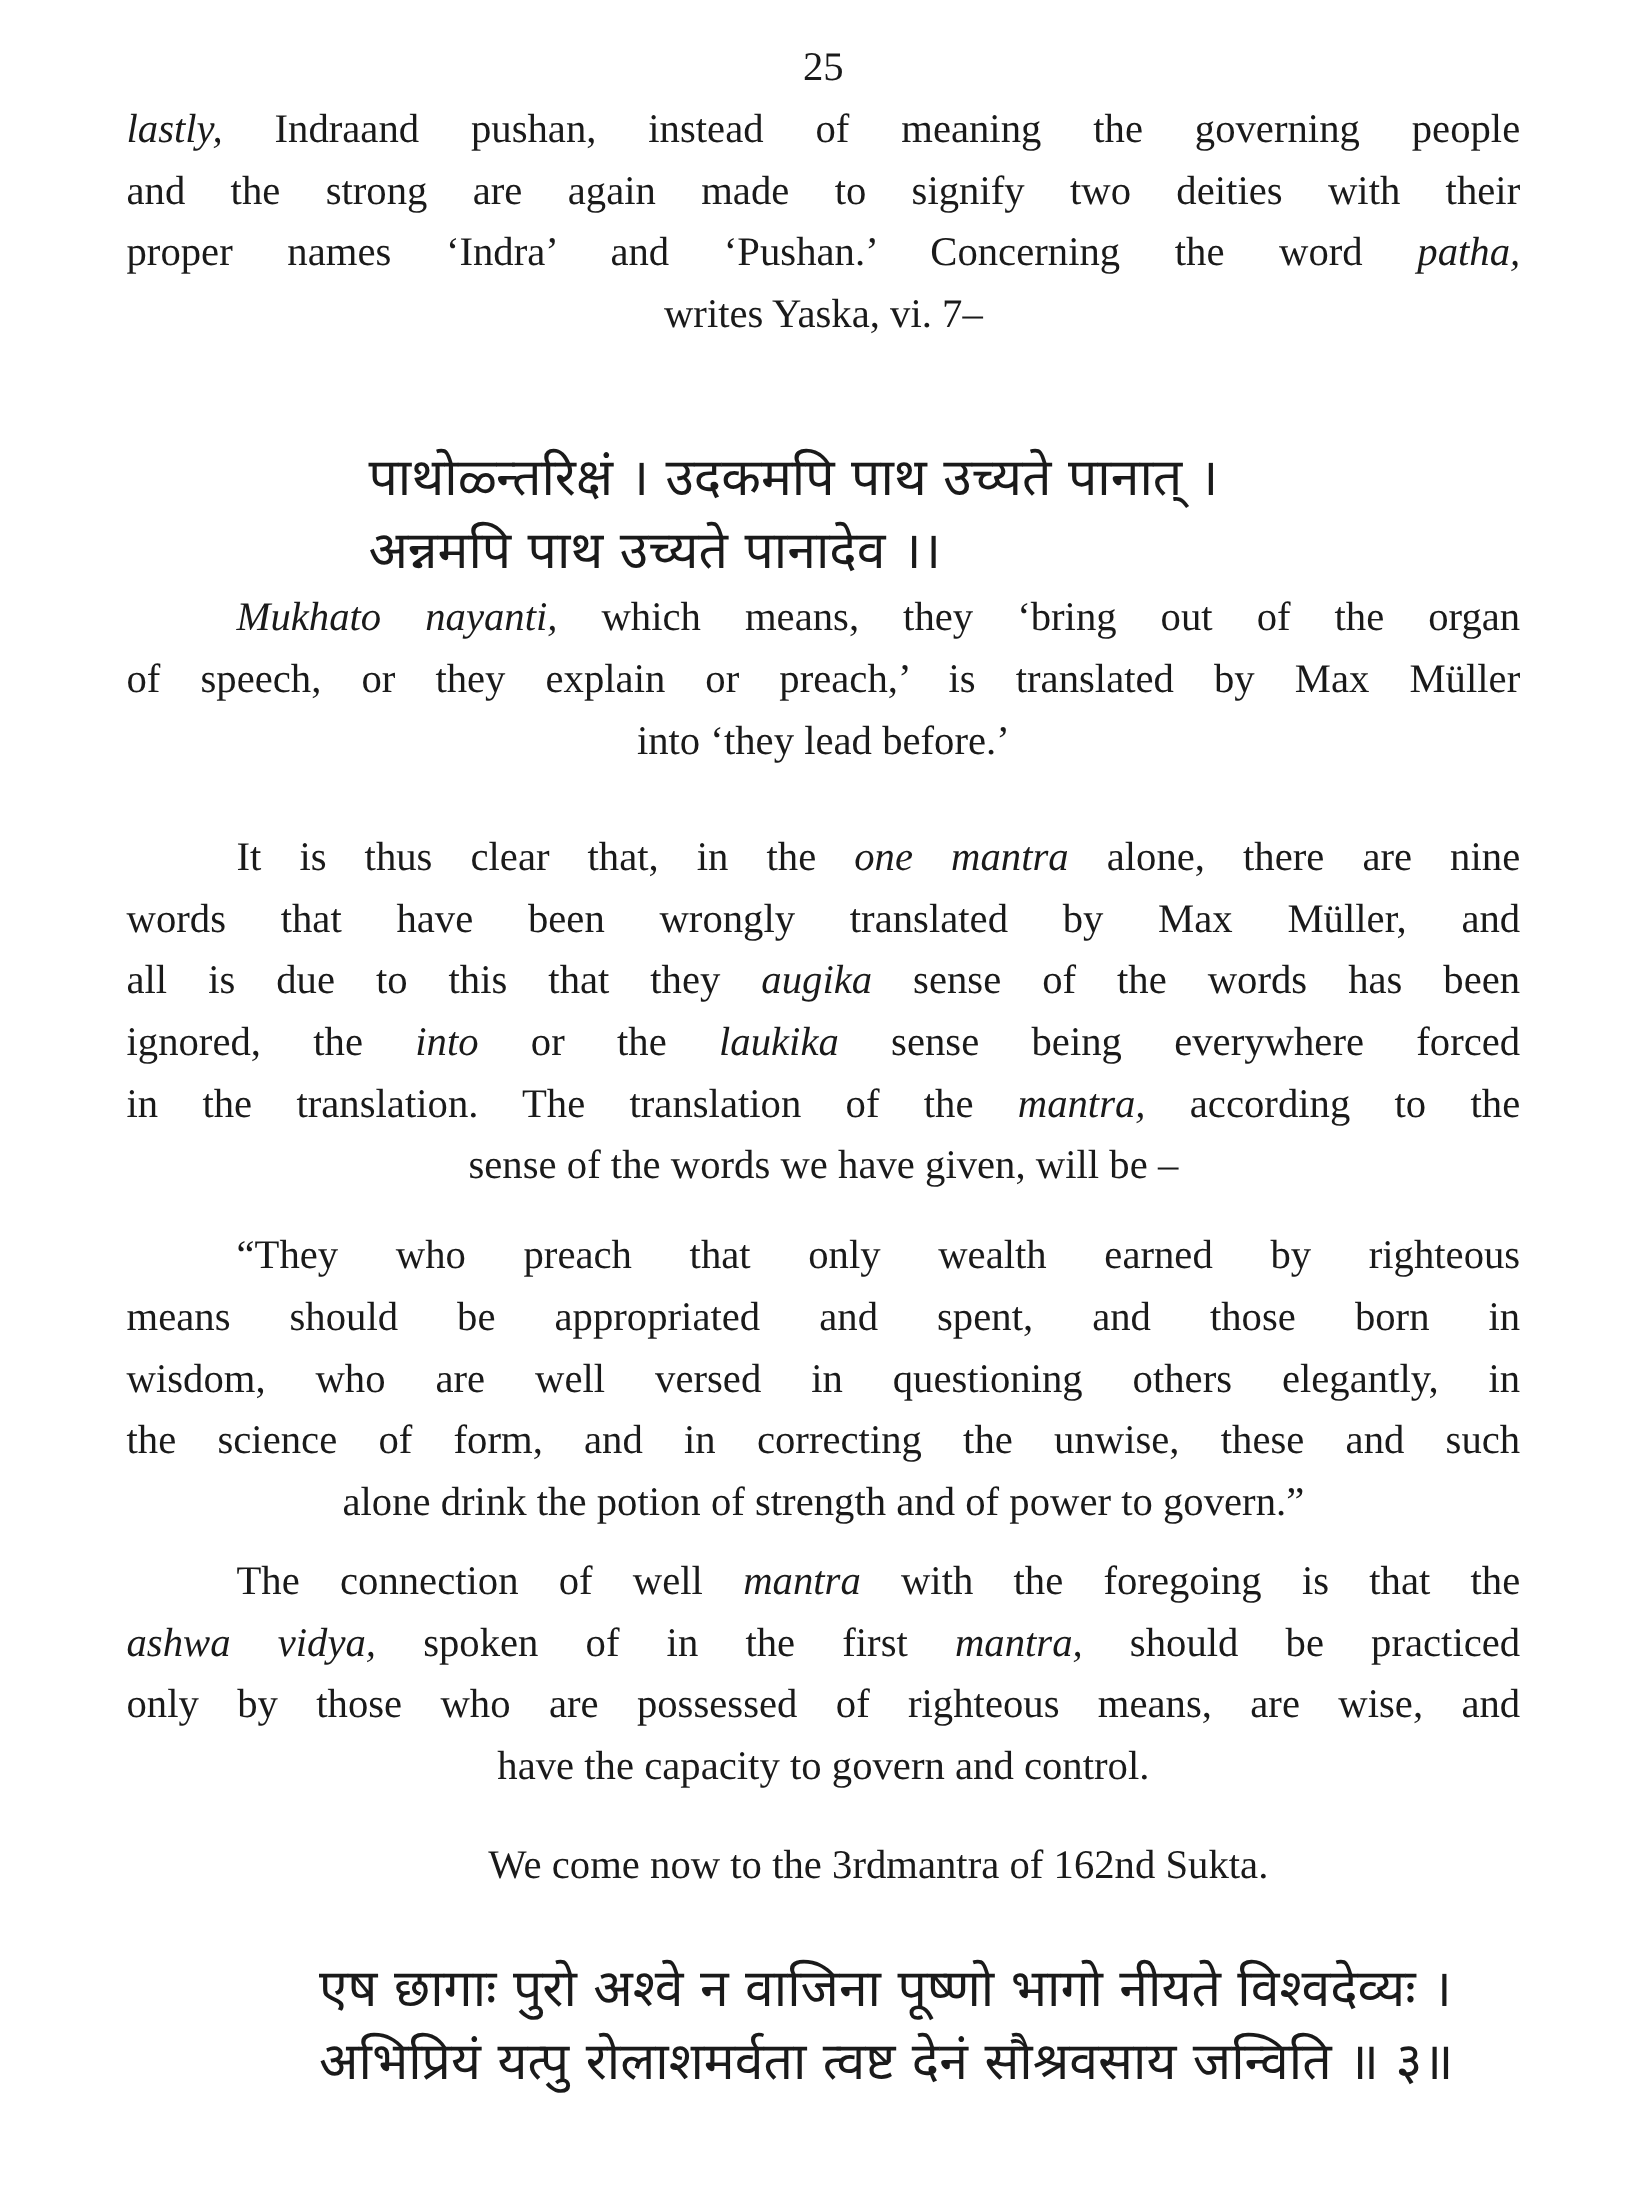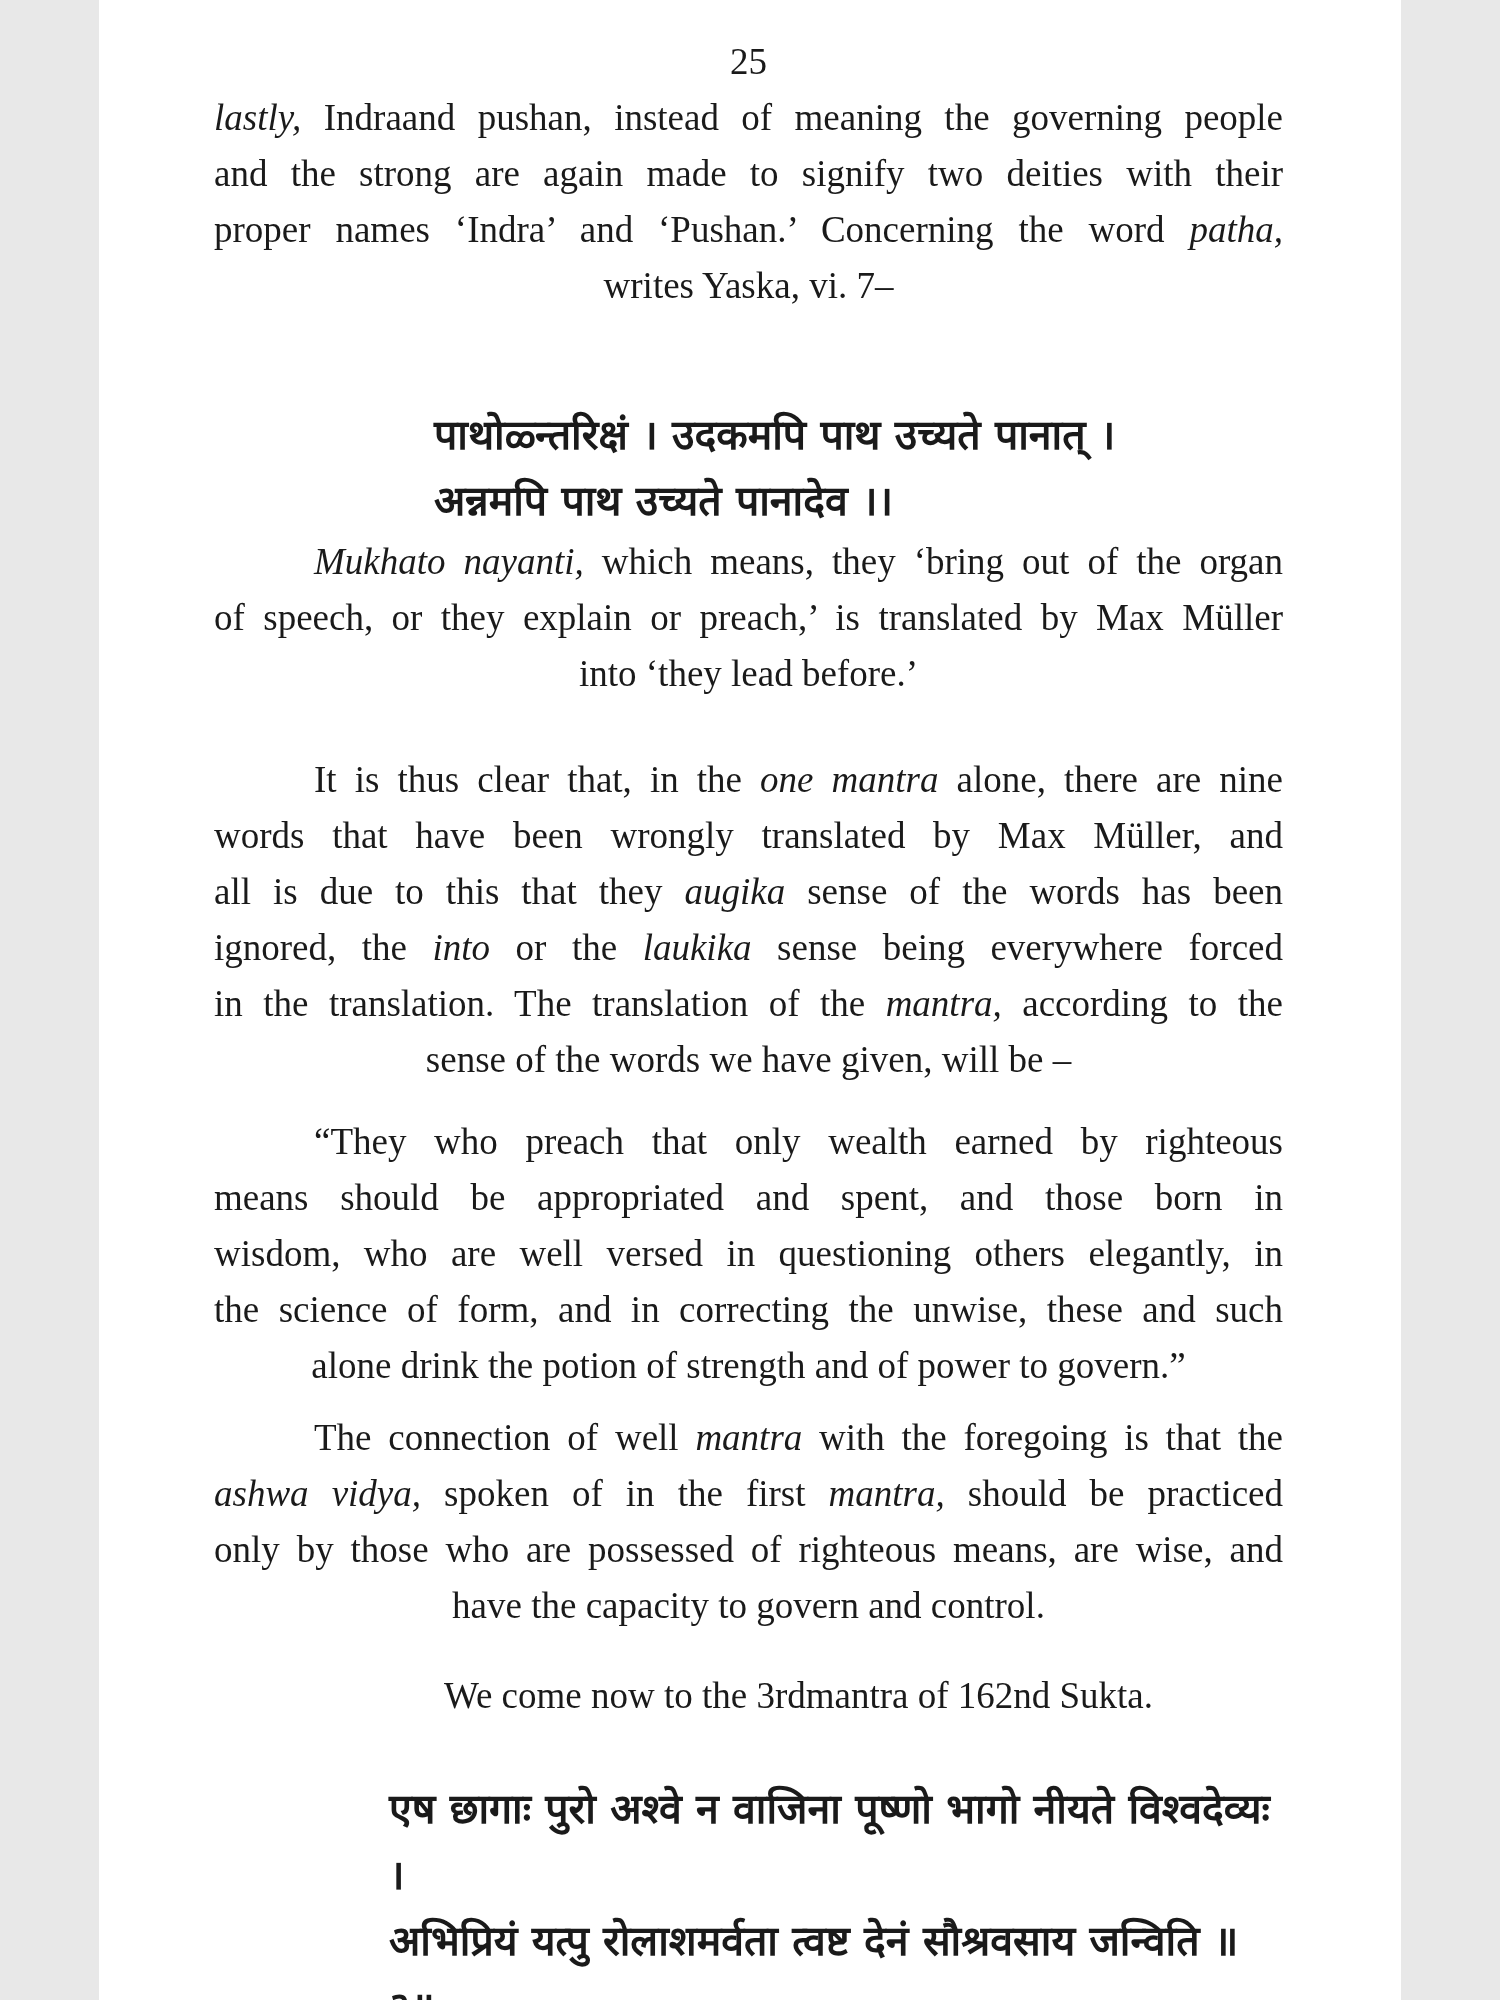--- a/index.html
+++ b/index.html
@@ -1,19 +1,19 @@
 <!DOCTYPE html>
 <html><head>
 <meta charset="utf-8">
 <title>Scanned Book Page 25</title>
 <style>
   html,body{margin:0;padding:0;background:#e8e8e8;}
   .page{
     position:relative;
-    width:1302px;height:2000px;
+    width:1500px;height:2000px;
     margin:0 auto;
     background:#ffffff;
     color:#1a1a1a;
     font-family:"Liberation Serif","DejaVu Serif",serif;
     overflow:hidden;
     box-sizing:border-box;
   }
   .text-area{
     box-sizing:border-box;
     padding:34px 118px 0 115px;
@@ -26,22 +26,22 @@
   .para{
     font-size:37px;
     line-height:56px;
   }
   .line{ text-align:center; white-space:normal; }
   .line.j{ text-align:justify; text-align-last:justify; }
   .line.ind{ text-indent:100px; }
   .it{ font-style:italic; }
   .verse{
     font-family:"DejaVu Sans","Liberation Sans",sans-serif;
-    font-weight:bold;
-    font-size:41px;
+    font-weight:normal;
+    font-size:47px;
     line-height:66px;
   }
   .verse .vline{ text-align:left; }
   .pad220{ padding-left:220px; }
   .pad175{ padding-left:175px; }
   .block-1{}
   .block-2{margin-top:88px}
   .block-3{}
   .block-4{margin-top:50px}
   .block-5{margin-top:26px}

